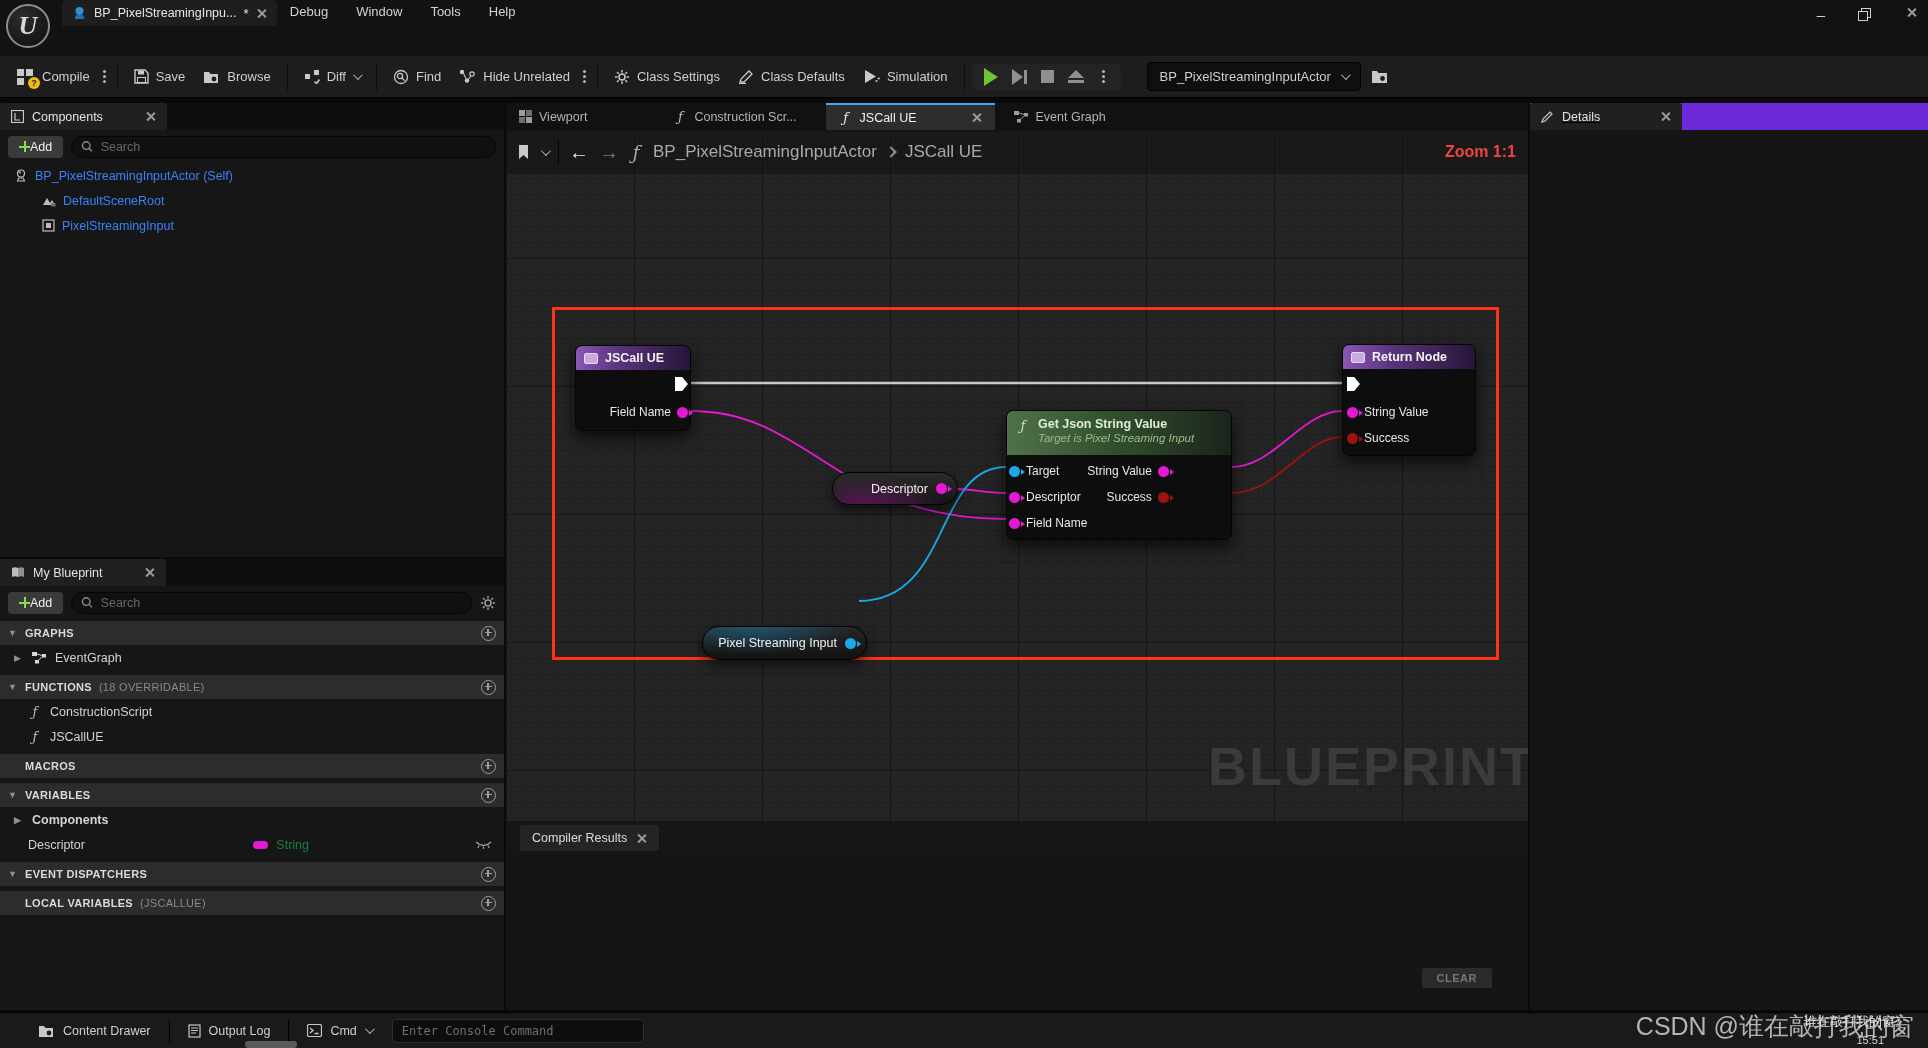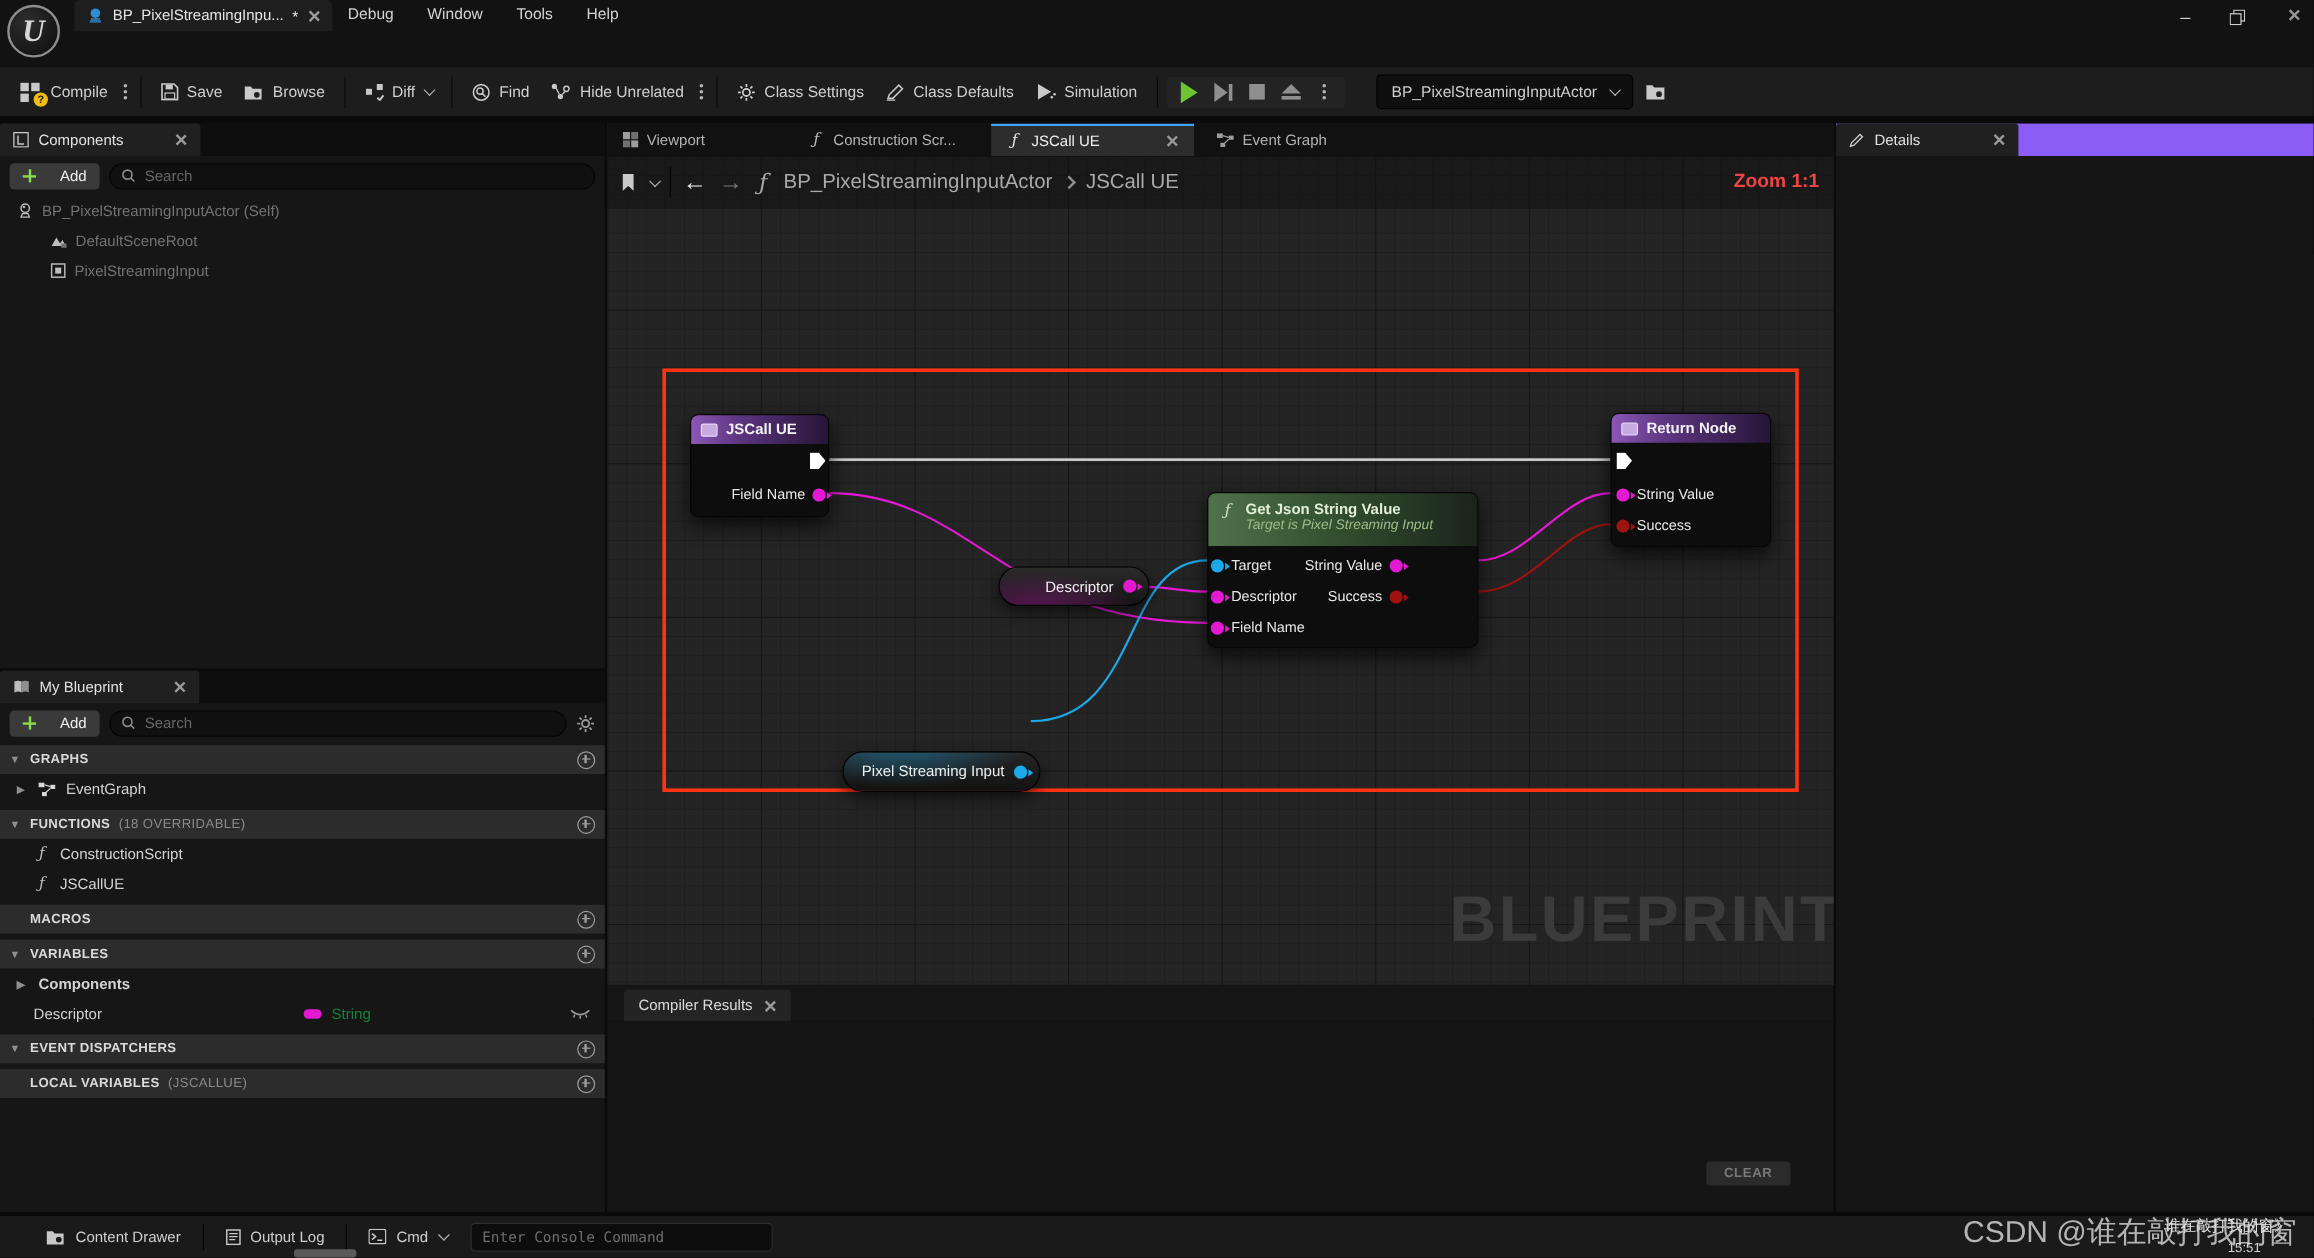--- a/index.html
+++ b/index.html
@@ -62,27 +62,27 @@
   .eject { display:flex; flex-direction:column; align-items:center; gap:2px; cursor:pointer; }
   .eject .t { width:0; height:0; border-bottom:8px solid #8f8f8f; border-left:8px solid transparent; border-right:8px solid transparent; }
   .eject .b { width:16px; height:3px; background:#8f8f8f; }
   .debug-select { display:flex; align-items:center; gap:10px; background:#0f0f0f; border:1px solid #000; border-radius:4px; padding:6px 12px; cursor:pointer; }
 
   
   .panel { background:#161616; }
   .panel-tabrow { height:27px; background:#0e0e0e; display:flex; }
   .panel-tab { background:#202020; display:flex; align-items:center; gap:8px; padding:0 11px; font-size:12.5px; color:#e2e2e2; cursor:pointer; border-radius:3px 3px 0 0; }
   .panel-toolrow { height:33px; display:flex; align-items:center; gap:8px; padding:0 8px; }
-  .add-btn { display:flex; align-items:center; gap:20px; background:#3a3a3a; border-radius:4px; padding:4px 11px;
+  .add-btn { display:flex; align-items:center; gap:0; background:#3a3a3a; border-radius:4px; padding:4px 11px;
     color:#efefef; font-size:12.5px; cursor:pointer; flex:none; }
   .search-box { flex:1; display:flex; align-items:center; gap:7px; background:#101010; border:1px solid #050505;
     border-radius:11px; height:22px; padding:0 9px; }
   .search-box input { background:transparent; border:none; color:#cfcfcf; font-size:12.5px; width:100%; }
   .search-box input::placeholder { color:#686868; }
-  .tree-row { display:flex; align-items:center; gap:7px; height:25px; font-size:12.5px; color:#737373; cursor:pointer; }
+  .tree-row { display:flex; align-items:center; gap:7px; height:25px; font-size:12.5px; color:#3b82f6; cursor:pointer; }
   .sec-header { height:24px; background:#2c2c2c; display:flex; align-items:center; padding:0 8px; gap:7px;
     font-size:11px; font-weight:bold; color:#dadada; letter-spacing:.3px; margin-top:5px; }
   .sec-header .muted { font-weight:normal; color:#8a8a8a; }
   .sec-header .spacer { flex:1; }
   .bp-row { display:flex; align-items:center; gap:8px; height:25px; padding-left:14px; font-size:12.5px; color:#d3d3d3; cursor:pointer; }
   .fn-glyph { font-family:"DejaVu Serif", serif; font-style:italic; color:#bdbdbd; font-size:13px; width:14px; text-align:center; }
   .caret { color:#8f8f8f; font-size:9px; width:10px; }
   .type-pill { width:15px; height:8px; border-radius:4px; background:#e319d3; display:inline-block; }
 
   
@@ -135,21 +135,21 @@
   
   .compiler-tabrow { left:506px; top:821px; width:1022px; height:30px; background:#161616; display:flex; align-items:flex-end; }
   .compiler-tab { height:26px; background:#242424; border-radius:3px 3px 0 0; margin-left:14px;
     display:flex; align-items:center; gap:9px; padding:0 12px; color:#dcdcdc; font-size:12.5px; cursor:pointer; }
   .compiler-body { left:506px; top:851px; width:1022px; height:159px; background:#151515; }
   .clear-btn { position:absolute; right:36px; bottom:22px; background:#2b2b2b; color:#787878; font-size:11px; font-weight:bold;
     letter-spacing:.5px; padding:4px 15px; border-radius:3px; cursor:pointer; }
 
   
   .details-panel { left:1530px; top:103px; width:398px; height:907px; background:#151515; }
-  .details-panel .panel-tabrow { background:#8b5cf6; }
+  .details-panel .panel-tabrow { background:#6d28d9;text-decoration:underline; }
 
   
   .footer { left:0; top:1012px; width:1928px; height:36px; background:#1a1a1a; border-top:1px solid #000;
     display:flex; align-items:center; padding:0 28px; color:#cfcfcf; font-size:12.5px; }
   .ft-btn { display:flex; align-items:center; gap:8px; padding:5px 10px; border-radius:4px; cursor:pointer; white-space:nowrap; }
   .console-input { width:252px; height:24px; background:#0d0d0d; border:1px solid #2e2e2e; border-radius:4px;
     color:#8a8a8a; font-family:"DejaVu Sans Mono", monospace; font-size:12px; padding:0 9px; margin-left:10px; }
   .console-input::placeholder { color:#6e6e6e; }
   .csdn-wm { position:absolute; right:14px; bottom:5px; color:#b4b4b4; font-size:25px; white-space:nowrap; }
   .csdn-overlay { position:absolute; right:20px; bottom:17px; color:#e2e2e2; font-size:13px; white-space:nowrap; }

